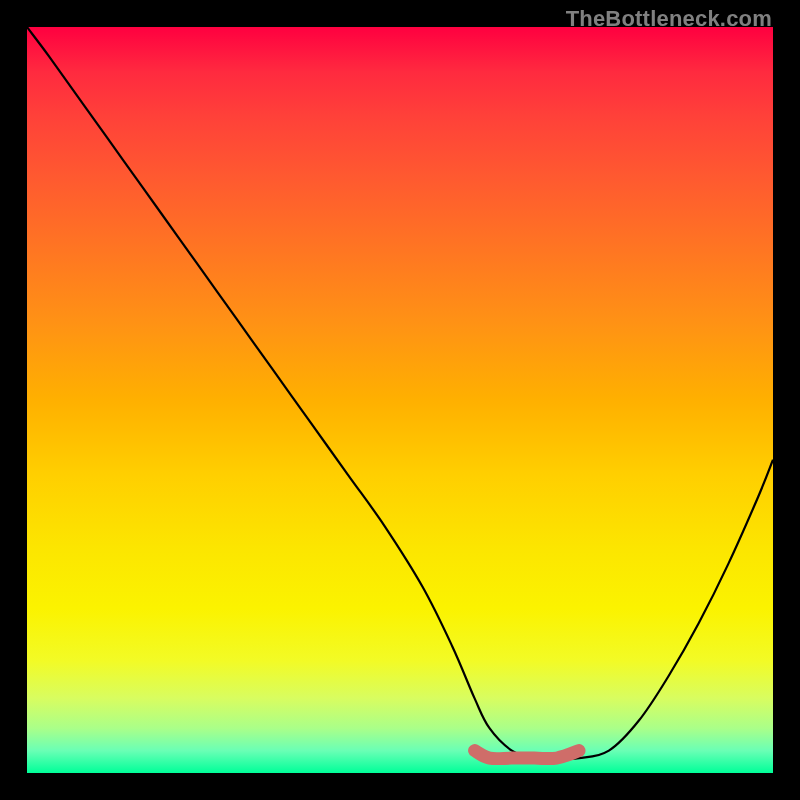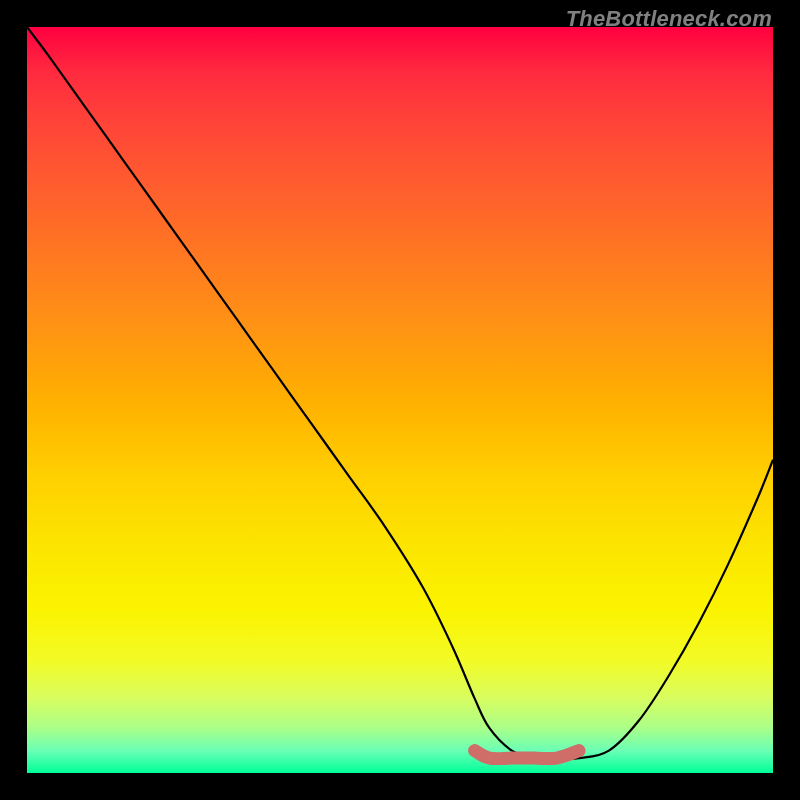--- a/index.html
+++ b/index.html
@@ -9,21 +9,20 @@
     height: 800px;
     overflow: hidden;
     background: #000;
     font-family: Arial, Helvetica, sans-serif;
   }
   .frame {
     position: relative;
     width: 800px;
     height: 800px;
     background: #000;
-    font-style: italic;
   }
   .plot-area {
     position: absolute;
     left: 27px;
     top: 27px;
     width: 746px;
     height: 746px;
     overflow: hidden;
   }
   .gradient-bg {

